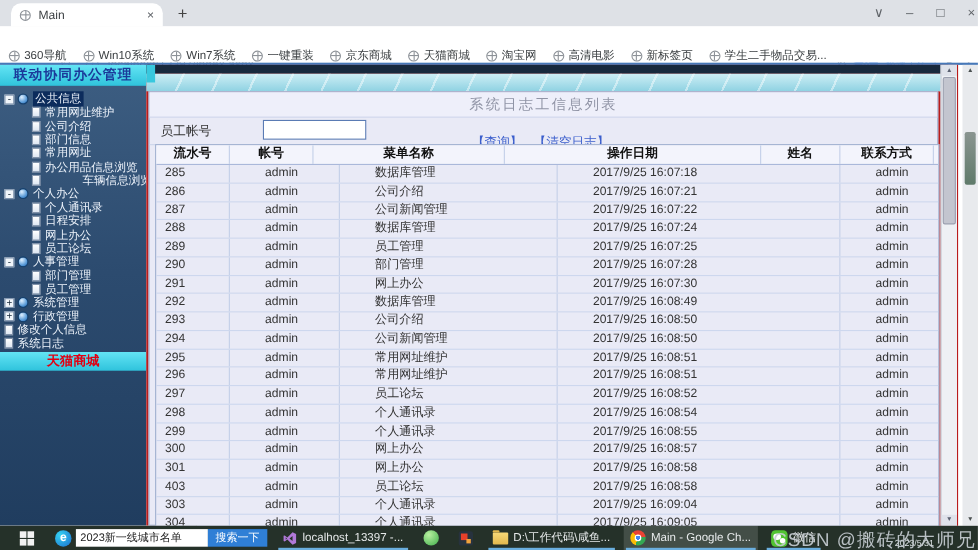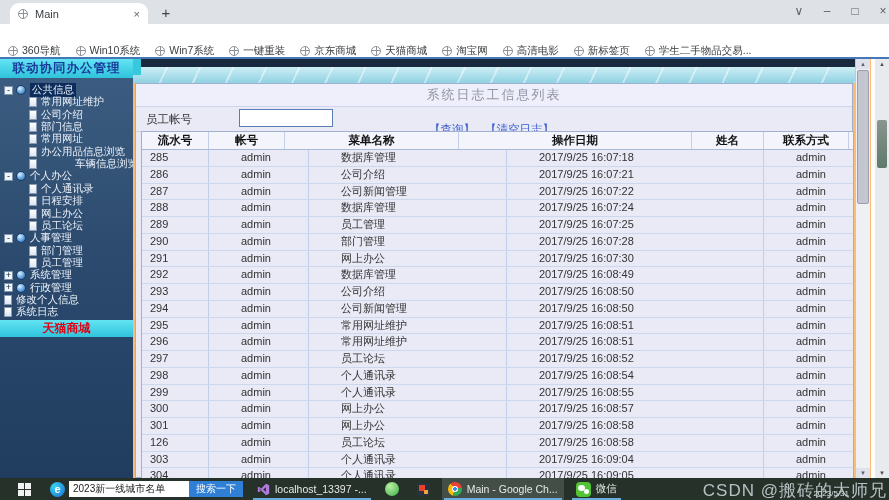--- a/index.html
+++ b/index.html
@@ -54,21 +54,21 @@
             font-size:9px;line-height:6px;text-align:center;margin-right:3px;box-sizing:border-box;flex:none;}
   .orb{width:10px;height:10px;border-radius:50%;margin-right:4px;flex:none;border:1px solid #14406e;
        background:radial-gradient(circle at 35% 30%,#dff0ff,#5a9bd8 60%,#1d5fa8);box-sizing:border-box;}
   .doc{width:8px;height:10px;background:linear-gradient(#ffffff,#dde6f2);border:1px solid #8a9ab0;
        margin-right:4px;flex:none;box-sizing:border-box;}
   .tree-item .sel{background:#0c2c5c;padding:0 2px;}
   #logout{left:0;top:261px;width:133px;height:17px;background:linear-gradient(#63e4f4,#2fc3dc);
           color:#e00012;font-size:12px;font-weight:bold;text-align:center;line-height:17px;}
 
   
-  #content{left:133px;top:59px;width:738px;height:419px;background:#fdba74;}
+  #content{left:133px;top:59px;width:738px;height:419px;background:#b91c1c;}
   #banner-dark{left:0;top:0;width:729px;height:8px;background:#18293d;}
   #banner-teal{left:0;top:8px;width:729px;height:16px;
                background:linear-gradient(#cdeef5,#8fd2e2);}
   #banner-teal::after{content:"";position:absolute;inset:0;
                background:repeating-linear-gradient(115deg,rgba(255,255,255,.45) 0 2px,transparent 2px 30px);}
   #cyan-notch{left:0;top:0;width:8px;height:16px;background:#38c8de;z-index:2;}
   #panel{left:2px;top:24px;width:718px;height:395px;background:#e9eaf6;border:1px solid #9fb0d0;
          box-sizing:border-box;}
   #panel-title-row{left:0;top:0;width:716px;height:22px;background:#eeeffa;border-bottom:1px solid #cdd5ec;
          text-align:center;line-height:22px;font-size:13px;color:#9094a6;letter-spacing:2px;}
@@ -472,21 +472,21 @@
             </div>
             <div class="t-row">
               <div class="td">301</div>
               <div class="td">admin</div>
               <div class="td">网上办公</div>
               <div class="td">2017/9/25 16:08:58</div>
               <div class="td">admin</div>
               <div class="td"></div>
             </div>
             <div class="t-row">
-              <div class="td">126</div>
+              <div class="td">403</div>
               <div class="td">admin</div>
               <div class="td">员工论坛</div>
               <div class="td">2017/9/25 16:08:58</div>
               <div class="td">admin</div>
               <div class="td"></div>
             </div>
             <div class="t-row">
               <div class="td">303</div>
               <div class="td">admin</div>
               <div class="td">个人通讯录</div>
@@ -544,20 +544,24 @@
           <span class="lbl">localhost_13397 -...</span>
         </div>
         <div class="tb-item" style="margin-right: 6px;">
           <span class="ic-circle" style="background:radial-gradient(circle at 35% 30%,#b8f0a0,#3fae4a);"></span>
         </div>
         <div class="tb-item" style="margin-right: 6px;">
           <span class="ic-media">
             <span></span>
           </span>
         </div>
+        <div class="tb-item open" style="margin-right: 6px;">
+          <span class="ic-folder"></span>
+          <span class="lbl">D:\工作代码\咸鱼...</span>
+        </div>
         <div class="tb-item open active" style="margin-right: 6px;">
           <span class="ic-chrome">
             <span></span>
           </span>
           <span class="lbl">Main - Google Ch...</span>
         </div>
         <div class="tb-item open" style="margin-right: 6px;">
           <span class="ic-wechat">
             <i></i>
             <i></i>

